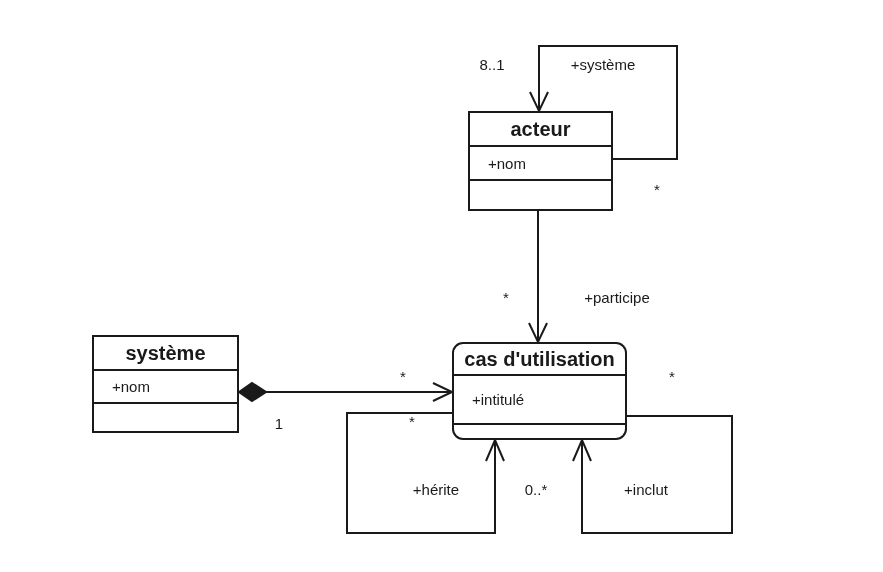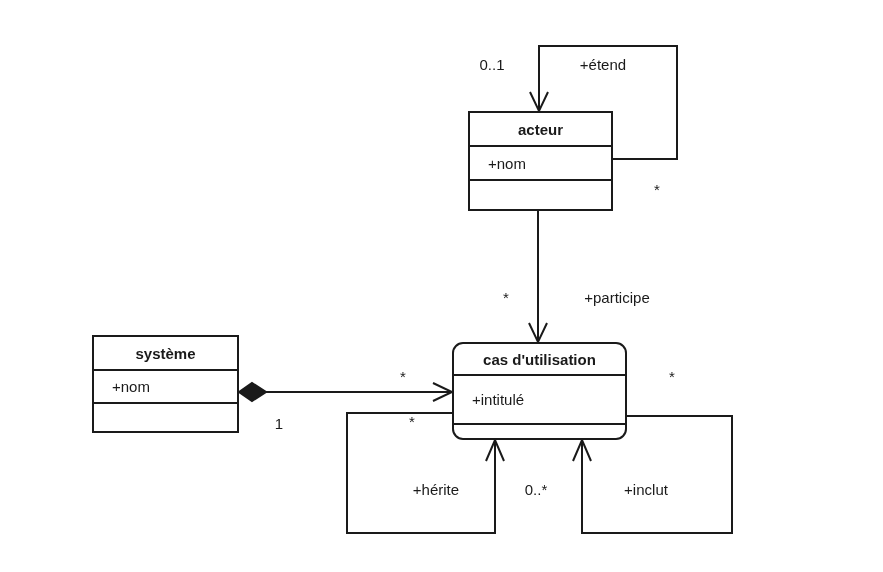--- a/index.html
+++ b/index.html
@@ -28,21 +28,21 @@
     box-sizing: border-box;
     border: 2px solid #1a1a1a;
     background: #ffffff;
     display: flex;
     flex-direction: column;
   }
   .cls-title {
     box-sizing: border-box;
     border-bottom: 2px solid #1a1a1a;
     font-weight: bold;
-    font-size: 15px;
+    font-size: 20px;
     text-align: center;
     display: flex;
     align-items: center;
     justify-content: center;
   }
   .cls-attr {
     box-sizing: border-box;
     border-bottom: 2px solid #1a1a1a;
     font-size: 15px;
     display: flex;
@@ -108,22 +108,22 @@
     <div class="cls-attr" style="height:33px;">+nom</div>
     <div class="cls-ops"></div>
   </div>
 
   <div class="uml-class" style="left:452px; top:342px; width:175px; height:98px;border-radius:11px;">
     <div class="cls-title" style="height:32px;">cas d'utilisation</div>
     <div class="cls-attr" style="height:49px;">+intitulé</div>
     <div class="cls-ops"></div>
   </div>
 
-  <div class="lbl" style="left:492px; top:64px;">0..1</div>
-  <div class="lbl" style="left:603px; top:64px;">+étend</div>
+  <div class="lbl" style="left:492px; top:64px;">8..1</div>
+  <div class="lbl" style="left:603px; top:64px;">+système</div>
   <div class="lbl star" style="left:657px; top:189px;">*</div>
 
   <div class="lbl star" style="left:506px; top:297px;">*</div>
   <div class="lbl" style="left:617px; top:297px;">+participe</div>
 
   <div class="lbl star" style="left:403px; top:376px;">*</div>
   <div class="lbl" style="left:279px; top:423px;">1</div>
 
   <div class="lbl star" style="left:672px; top:376px;">*</div>
   <div class="lbl star" style="left:412px; top:421px;">*</div>

